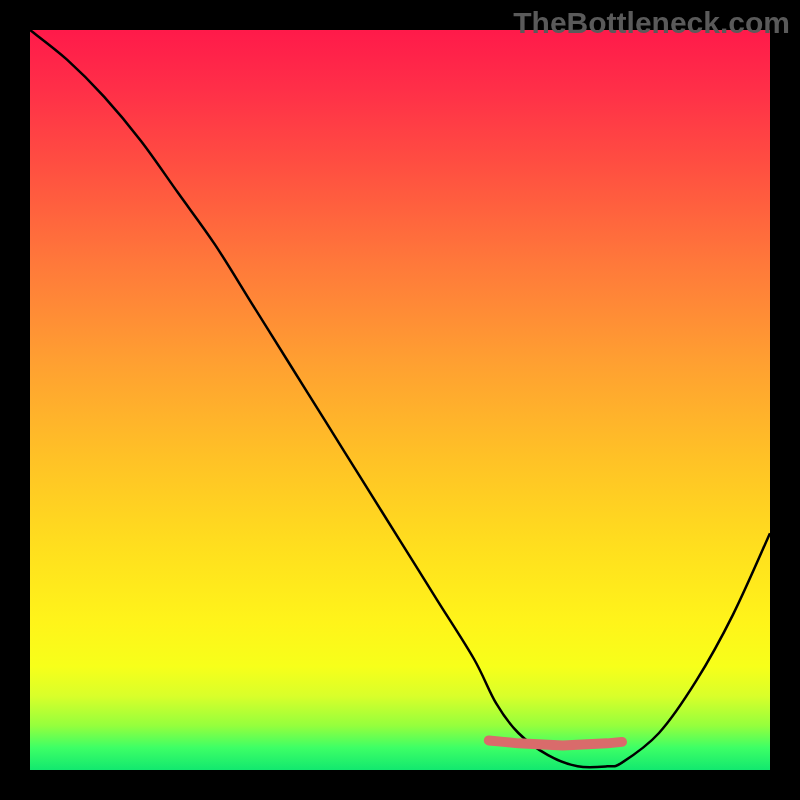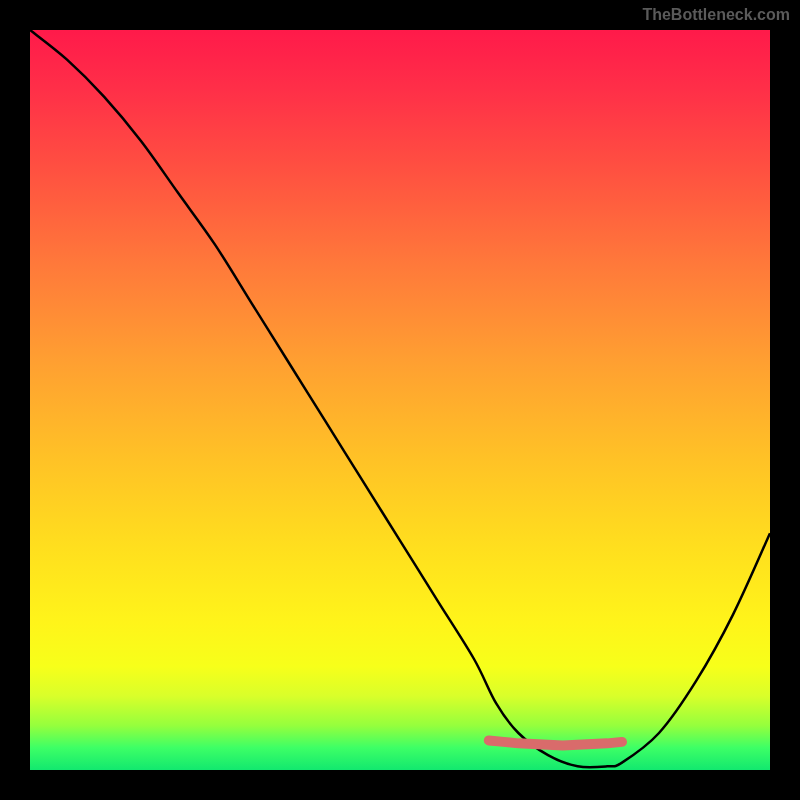--- a/index.html
+++ b/index.html
@@ -3,21 +3,21 @@
 <meta charset="utf-8">
 <style>
   * { margin: 0; padding: 0; box-sizing: border-box; }
   html, body { width: 800px; height: 800px; overflow: hidden; background: #000; }
   .container { width: 800px; height: 800px; position: relative; background: #000; }
   .watermark {
     position: absolute;
     top: 6px;
     right: 10px;
     font-family: Arial, Helvetica, sans-serif;
-    font-size: 16px;
+    font-size: 30px;
     font-weight: bold;
     color: #5a5a5a;
     letter-spacing: 0px;
     z-index: 10;
   }
   .plot-area {
     position: absolute;
     left: 30px;
     top: 30px;
     width: 740px;

